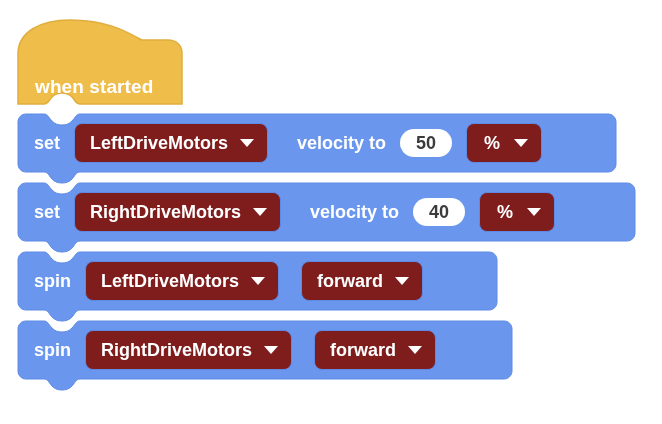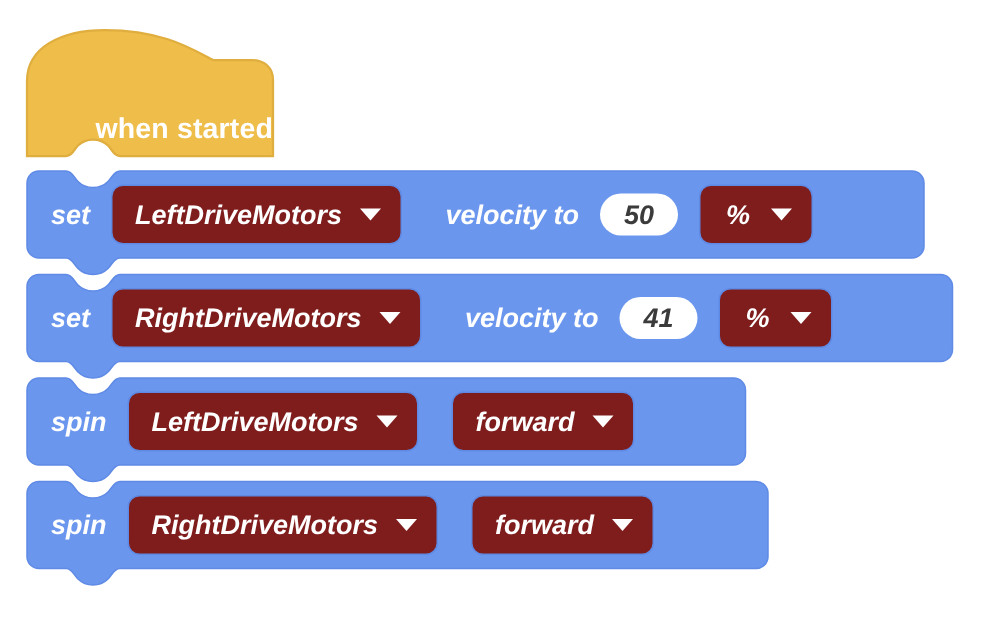--- a/index.html
+++ b/index.html
@@ -47,21 +47,20 @@
     z-index: 2;
     padding-left: 16px;
   }
 
   
   #hat-block {
     left: 18px;
     top: 18px;
     width: 164px;
     height: 86px;
-    justify-content: flex-end;
   }
   #hat-block .block-content {
     align-items: flex-end;
     padding-bottom: 16px;
     padding-left: 17px;
   }
 
   .label {
     color: #ffffff;
     font-size: 18px;
@@ -78,21 +77,20 @@
     color: #ffffff;
     font-size: 18px;
     font-weight: bold;
     white-space: nowrap;
     line-height: 1;
   }
 
   
   .stack {
     height: 58px;
-    font-style: italic;
   }
   #set-left   { left: 18px; top: 114px; width: 598px; }
   #set-right  { left: 18px; top: 183px; width: 617px; }
   #spin-left  { left: 18px; top: 252px; width: 479px; }
   #spin-right { left: 18px; top: 321px; width: 494px; }
 
   
   .dropdown {
     height: 40px;
     border-radius: 8px;
@@ -240,21 +238,21 @@
                Z" fill="#6a96ee" stroke="#5f8ae5" stroke-width="1"></path>
     </svg>
     <div class="block-content">
       <span class="cmd-label">set</span>
       <div class="dropdown">
         <span class="dd-text">RightDriveMotors</span>
         <span class="caret"></span>
       </div>
       <span class="mid-text">velocity to</span>
       <div class="num-oval">
-        <span class="num-text">41</span>
+        <span class="num-text">40</span>
       </div>
       <div class="dropdown pct">
         <span class="dd-text">%</span>
         <span class="caret"></span>
       </div>
     </div>
   </div>
 
   <div class="block stack" id="spin-left">
     <svg class="block-svg" width="479" height="66" viewBox="0 0 479 66">

